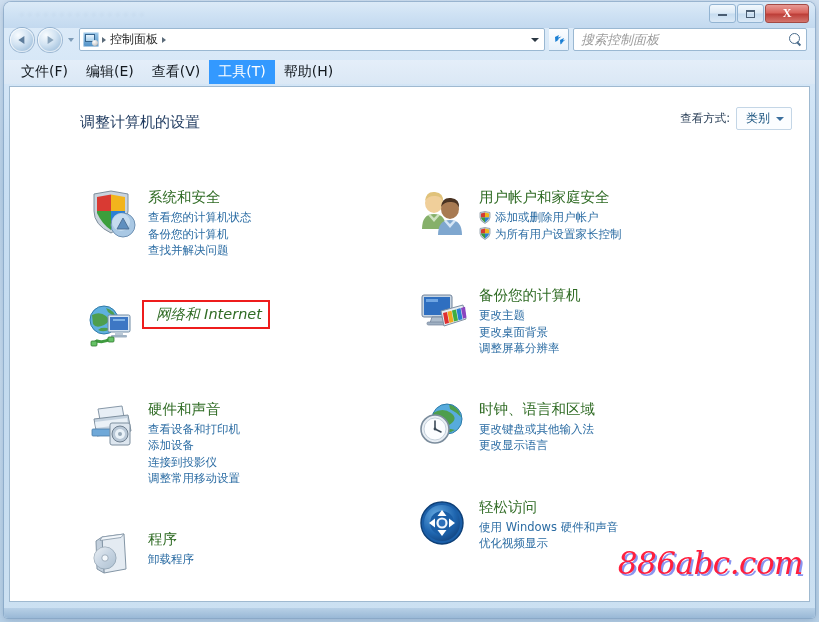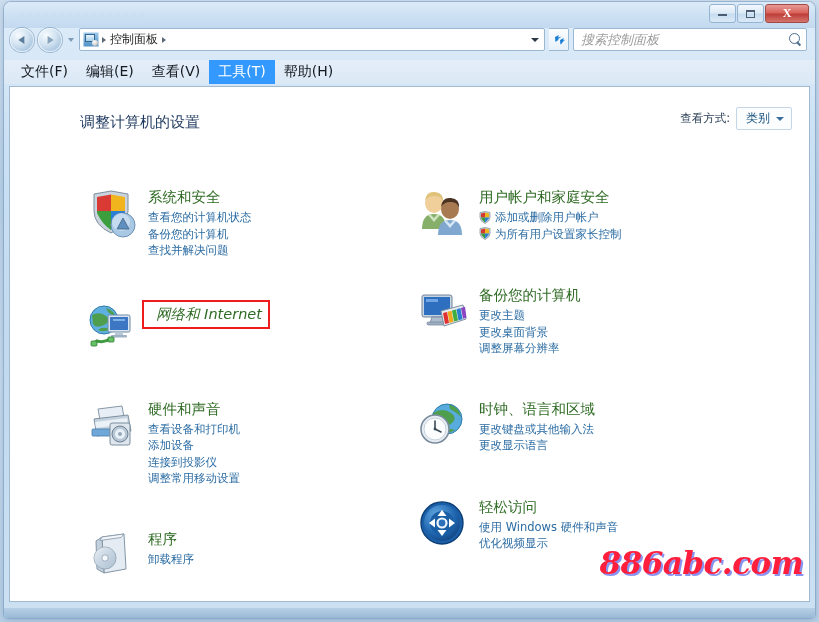--- a/index.html
+++ b/index.html
@@ -189,21 +189,21 @@
   }
   .shield-sm {
     width:12px; height:13px; flex:none; position:relative;
   }
   .shield-sm svg { display:block; }
 
   
   #watermark {
     position:absolute; right:6px; bottom:20px;
     font-family:"DejaVu Serif","Liberation Serif",serif; font-style:italic;
-    font-size:31px; font-weight:bold; color:#ff1f3d;
+    font-size:31px; font-weight:normal; color:#ff1f3d;
     text-shadow:2px 2px 0 rgba(40,60,230,.55);
     letter-spacing:-.5px; white-space:nowrap; user-select:none;margin-left:8px;
   }
   #botedge {
     position:absolute; left:0; right:0; bottom:0; height:10px;
     background:linear-gradient(180deg,rgba(180,205,228,.85),rgba(148,180,211,.9));
   }
 </style>
 </head>
 <body>

